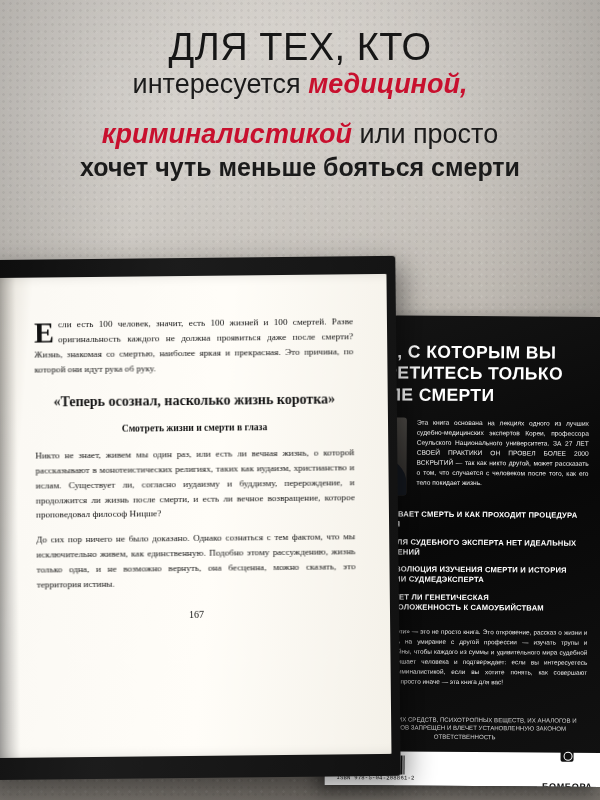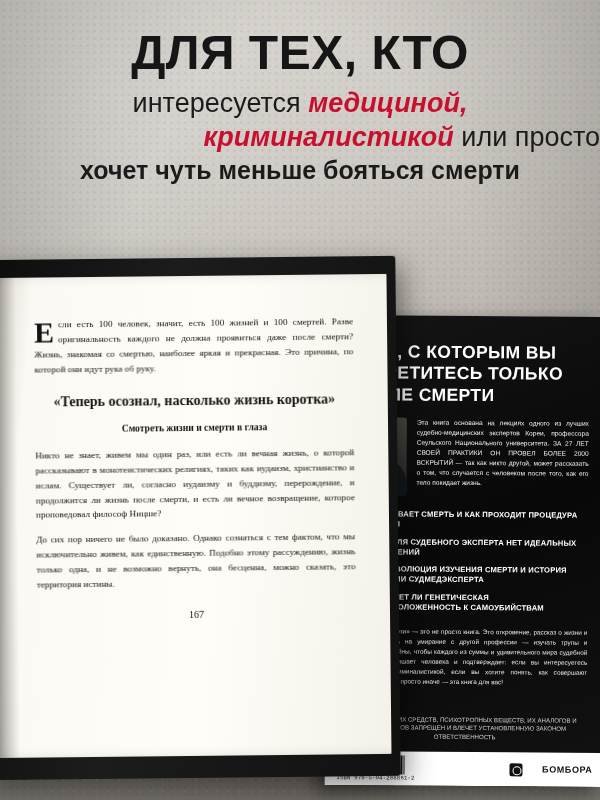--- a/index.html
+++ b/index.html
@@ -47,46 +47,44 @@
     position: absolute;
     top: 26px;
     left: 0;
     width: 600px;
     text-align: center;
     z-index: 6;
     line-height: 1.12;
   }
   .headline .l1 {
     display: block;
-    font-size: 48px;
-    font-weight: 700;
+    font-size: 38px;
+    font-weight: 400;
     letter-spacing: 0.5px;
     color: #161616;
     text-transform: uppercase;
   }
   .headline .l2 {
     display: block;
     font-size: 27px;
     font-weight: 500;
     color: #1b1b1b;
-    margin-top: 8px;
   }
   .headline .l2 b,
   .headline .l3 b {
     font-weight: 700;
     color: #c8102e;
     font-style: italic;
   }
   .headline .l3 {
     display: block;
     font-size: 27px;
     font-weight: 500;
     color: #1b1b1b;
-    margin-top: 4px;
-    text-align: right;
+    margin-top: 20px;
   }
   .headline .l4 {
     display: block;
     font-size: 25px;
     font-weight: 700;
     color: #1b1b1b;
     margin-top: 4px;
   }
 
   
@@ -332,20 +330,21 @@
   }
   .barcode i.w { width: 2px; }
   .barcode i.s { height: 76%; }
   .publisher {
     display: flex;
     align-items: center;
     gap: 20px;
     font-size: 9px;
     font-weight: 700;
     letter-spacing: 0.6px;
+    flex-direction: column;
   }
   .publisher .mark {
     width: 13px;
     height: 13px;
     background: #111;
     border-radius: 2px;
     position: relative;
   }
   .publisher .mark::after {
     content: "";

